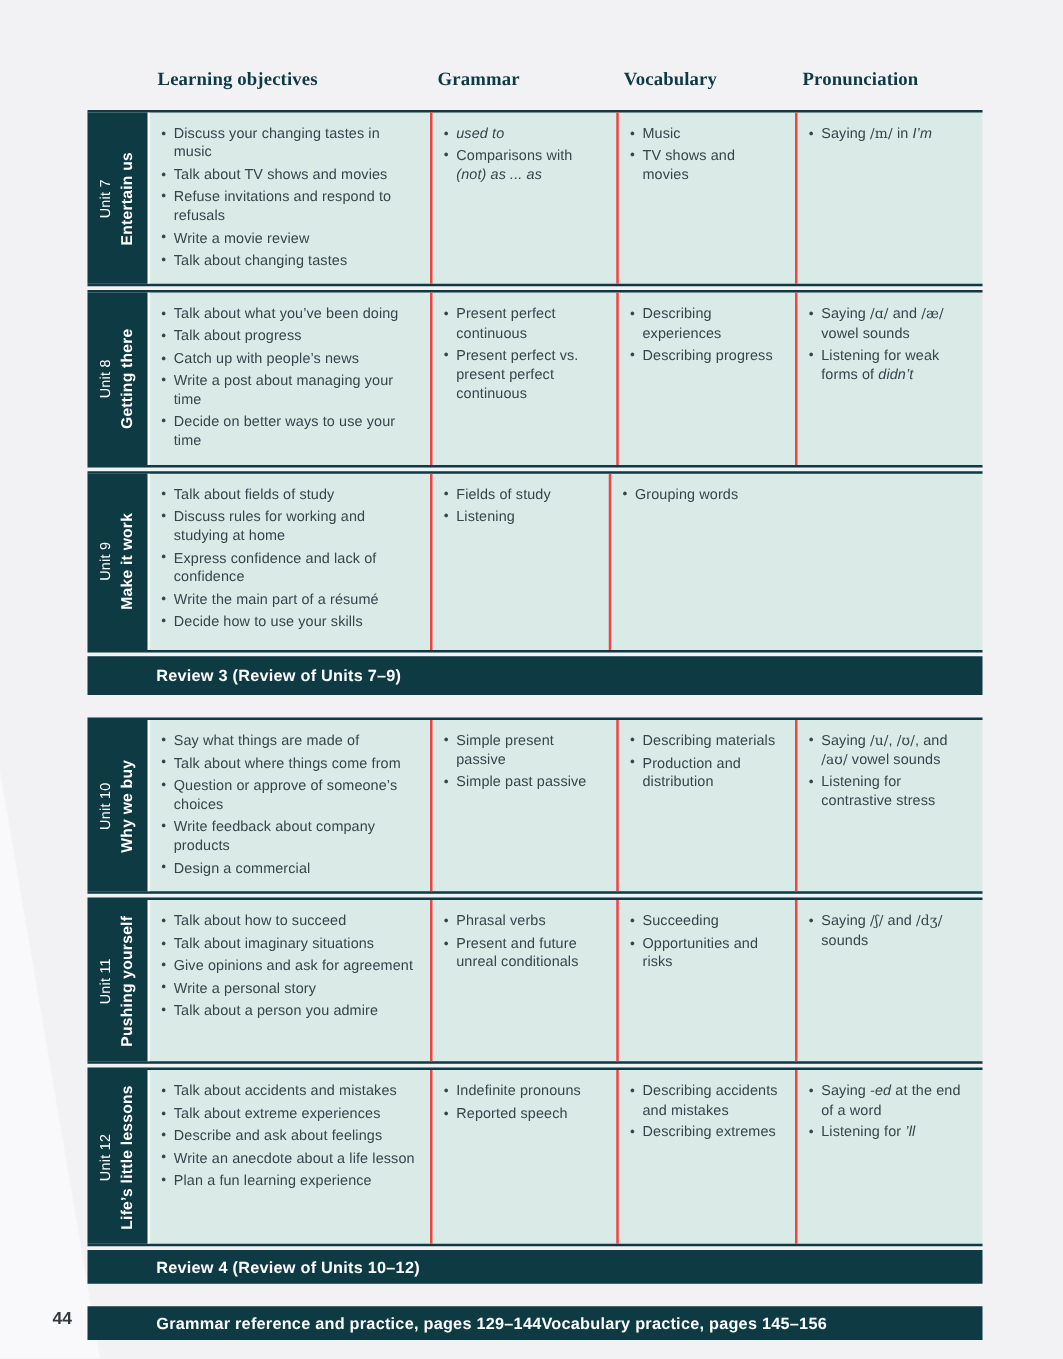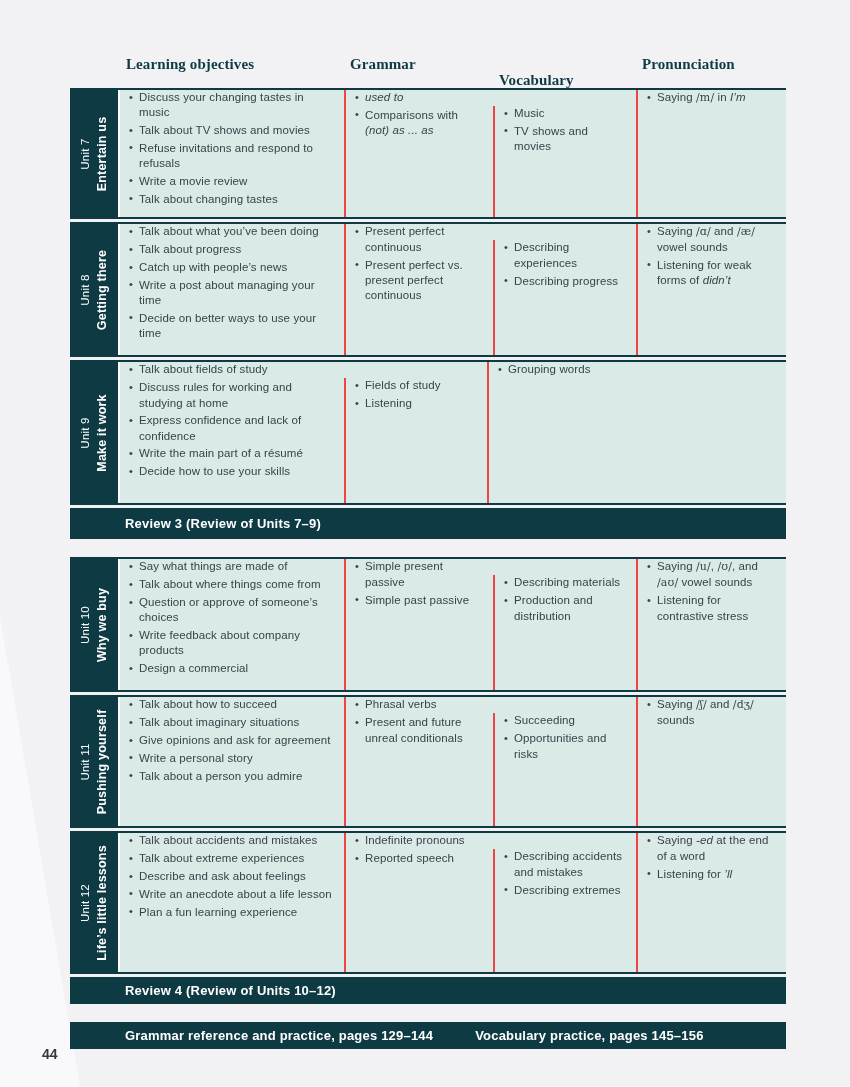--- a/index.html
+++ b/index.html
@@ -24,21 +24,21 @@
   
   .col-head-row { display: flex; margin-top: 56px; height: 32px; align-items: flex-start; }
   .col-head-row .spacer { width: 52px; flex: 0 0 52px; }
   .col-head {
     font-family: "Liberation Serif", "DejaVu Serif", serif;
     font-weight: bold; font-size: 15px; color: #0e3a44;
     padding-left: 4px; letter-spacing: .1px;
   }
   .w-obj  { width: 224px; flex: 0 0 224px; }
   .w-gra  { width: 149px; flex: 0 0 149px; }
-  .w-voc  { width: 143px; flex: 0 0 143px; margin-top: 16px; }
+  .w-voc  { width: 143px; flex: 0 0 143px; }
   .w-pro  { flex: 1 1 auto; }
 
   
   .unit-row {
     display: flex;
     border-top: 2px solid #0e3a44;
     border-bottom: 2px solid #0e3a44;
     margin-bottom: 3px;
     background: #d9eae7;
   }
@@ -58,21 +58,21 @@
   .unit-tab-inner {
     position: absolute; top: 50%; left: 50%;
     transform: translate(-50%, -50%) rotate(-90deg);
     white-space: nowrap;
     display: flex; flex-direction: column; align-items: center;
     color: #fff; text-align: center; line-height: 1.35;
   }
   .unit-num  { font-size: 11.5px; font-weight: normal; letter-spacing: .2px; }
   .unit-title{ font-size: 12.5px; font-weight: bold; letter-spacing: .2px; }
 
-  .cell { padding: 0 8px 8px 6px; }
+  .cell { padding: 10px 8px 8px 6px; }
   .cell + .cell { border-left: 2px solid #ef4444; }
 
   .cell ul { list-style: none; }
   .cell li {
     font-size: 11.5px; line-height: 1.33;
     padding-left: 13px; position: relative;
     margin-bottom: 2.5px;
     letter-spacing: .1px;
   }
   .cell li::before {
@@ -86,21 +86,21 @@
   .band {
     background: #0e3a44; color: #ffffff;
     font-weight: bold; font-size: 13px;
     display: flex; align-items: center;
     padding-left: 55px;
     margin-bottom: 18px;
     letter-spacing: .2px;
   }
   .band.review3 { height: 31px; }
   .band.review4 { height: 27px; }
-  .band.footer-bar { height: 27px; gap: 42px; }
+  .band.footer-bar { height: 27px; }
 
   .page-number {
     position: absolute; left: 42px; top: 1046px;
     font-weight: bold; font-size: 14px; color: #333a3e;
   }
 </style>
 </head>
 <body>
 
 <div class="deco-wedge"></div>

